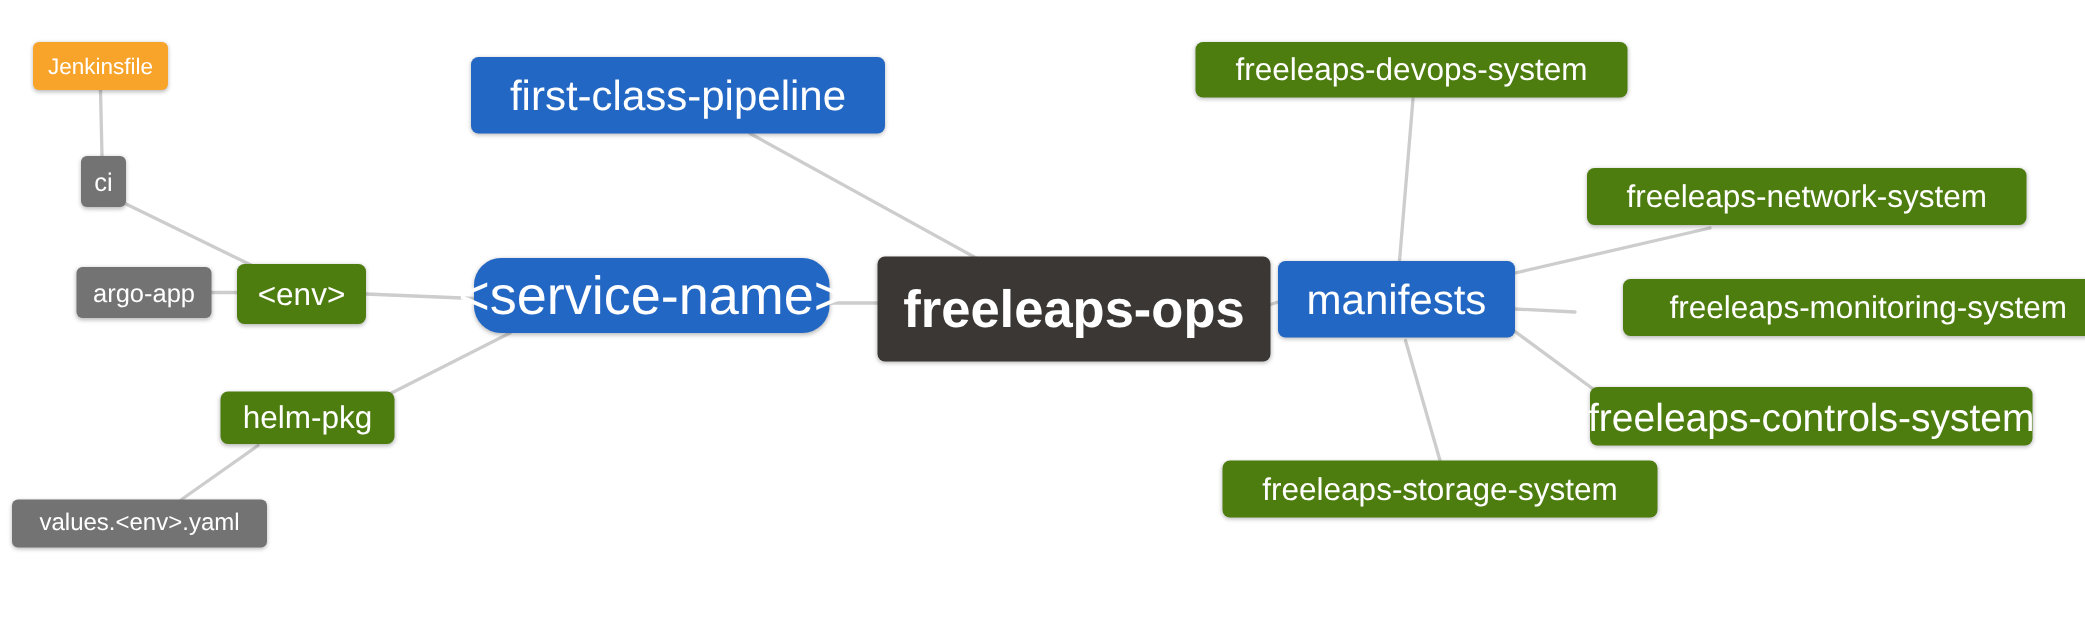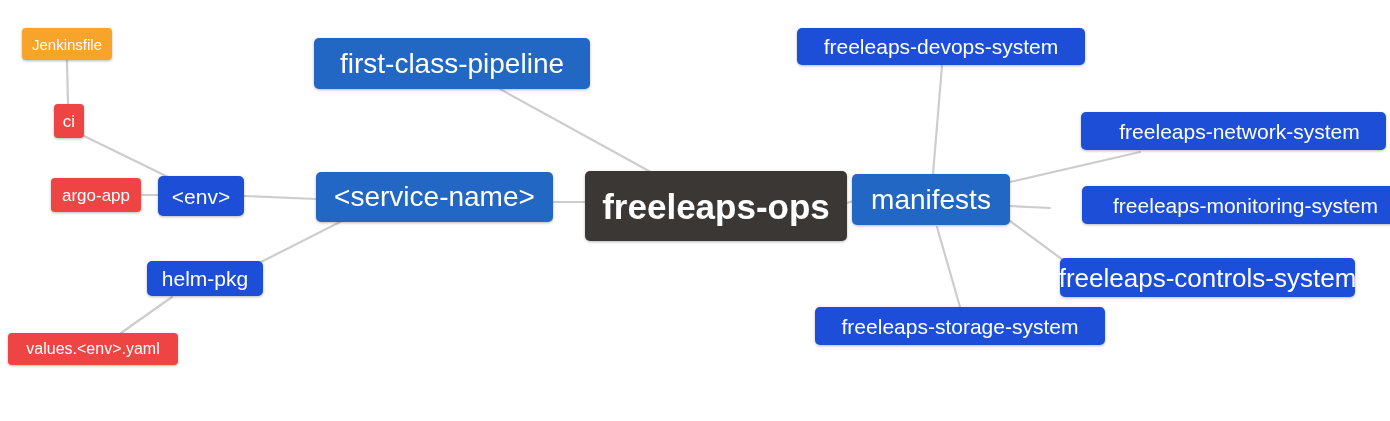--- a/index.html
+++ b/index.html
@@ -35,37 +35,37 @@
     justify-content: center;
     color: #ffffff;
     border-radius: 5px;
     white-space: nowrap;
     box-shadow: 0 1px 3px rgba(0,0,0,0.28);
     cursor: pointer;
     line-height: 1;
     user-select: none;
   }
   .c-blue   { background: #2267c4; }
-  .c-green  { background: #1d4ed8; }
+  .c-green  { background: #4d7c0f; }
   .c-orange { background: #f8a42b; }
-  .c-red    { background: #ef4444; }
+  .c-red    { background: #737373; }
   .c-dark   { background: #3b3734; }
 
   .n-jenkinsfile   { left: 22px;   top: 28px;  width: 90px;  height: 32px; font-size: 15px; border-radius: 4px; }
   .n-ci            { left: 54px;   top: 104px; width: 30px;  height: 34px; font-size: 17px; border-radius: 4px; }
   .n-argo-app      { left: 30px;   top: 178px; width: 90px;  height: 34px; font-size: 17px; border-radius: 4px; margin-left: 21px; }
   .n-env           { left: 158px;  top: 176px; width: 86px;  height: 40px; font-size: 21px; }
   .n-helm-pkg      { left: 147px;  top: 261px; width: 116px; height: 35px; font-size: 21px; }
   .n-values        { left: 8px;    top: 333px; width: 170px; height: 32px; font-size: 16px; border-radius: 4px; }
   .n-fcp           { left: 314px;  top: 38px;  width: 276px; height: 51px; font-size: 28px; }
-  .n-service       { left: 316px;  top: 172px; width: 237px; height: 50px; font-size: 28px; }
+  .n-service       { left: 316px;  top: 172px; width: 237px; height: 50px; font-size: 36px; border-radius: 18px; }
   .n-root          { left: 585px;  top: 171px; width: 262px; height: 70px; font-size: 35px; font-weight: bold; }
   .n-manifests     { left: 852px;  top: 174px; width: 158px; height: 51px; font-size: 28px; }
   .n-devops        { left: 797px;  top: 28px;  width: 288px; height: 37px; font-size: 21px; }
-  .n-network       { left: 1081px; top: 112px; width: 293px; height: 38px; font-size: 21px; padding-left: 12px; }
+  .n-network       { left: 1058px; top: 112px; width: 293px; height: 38px; font-size: 21px; }
   .n-monitoring    { left: 1050px; top: 186px; width: 327px; height: 38px; font-size: 21px; margin-left: 32px; }
   .n-controls      { left: 1060px; top: 258px; width: 295px; height: 39px; font-size: 26px; }
   .n-storage       { left: 815px;  top: 307px; width: 290px; height: 38px; font-size: 21px; }
 </style>
 </head>
 <body>
 
 <div class="stage">
 
   <svg class="edges" viewBox="0 0 1390 421" xmlns="http://www.w3.org/2000/svg">

